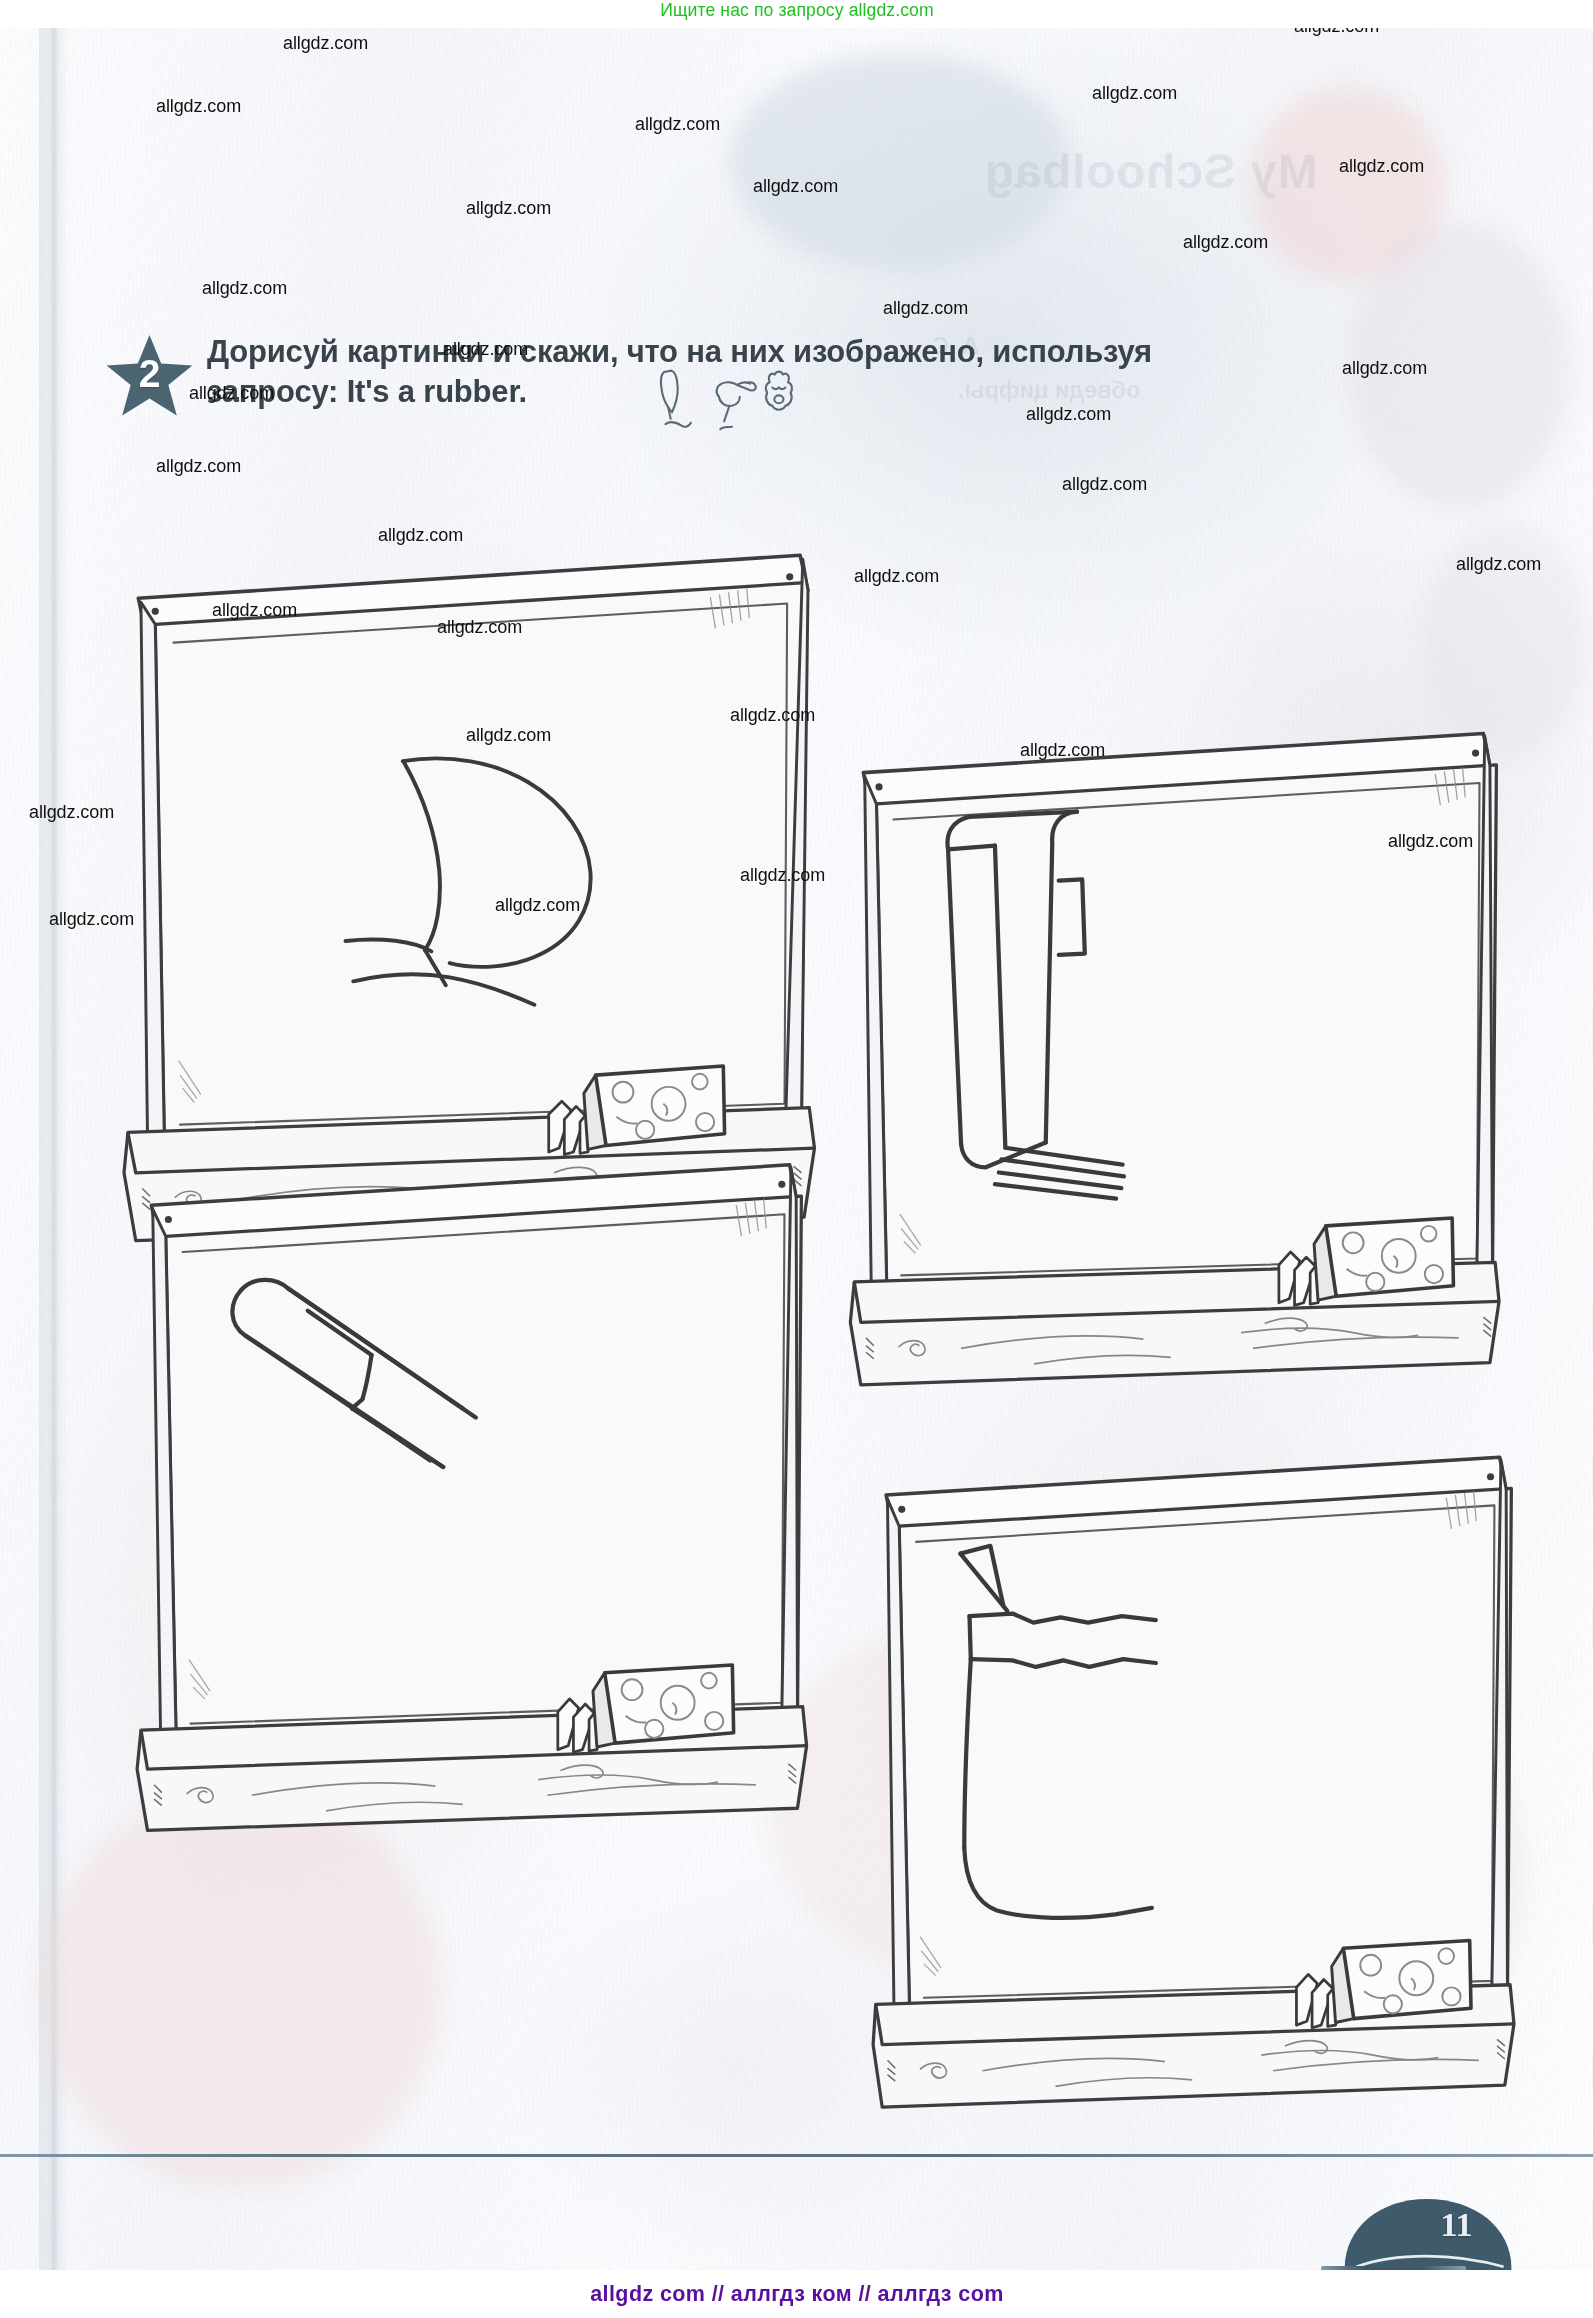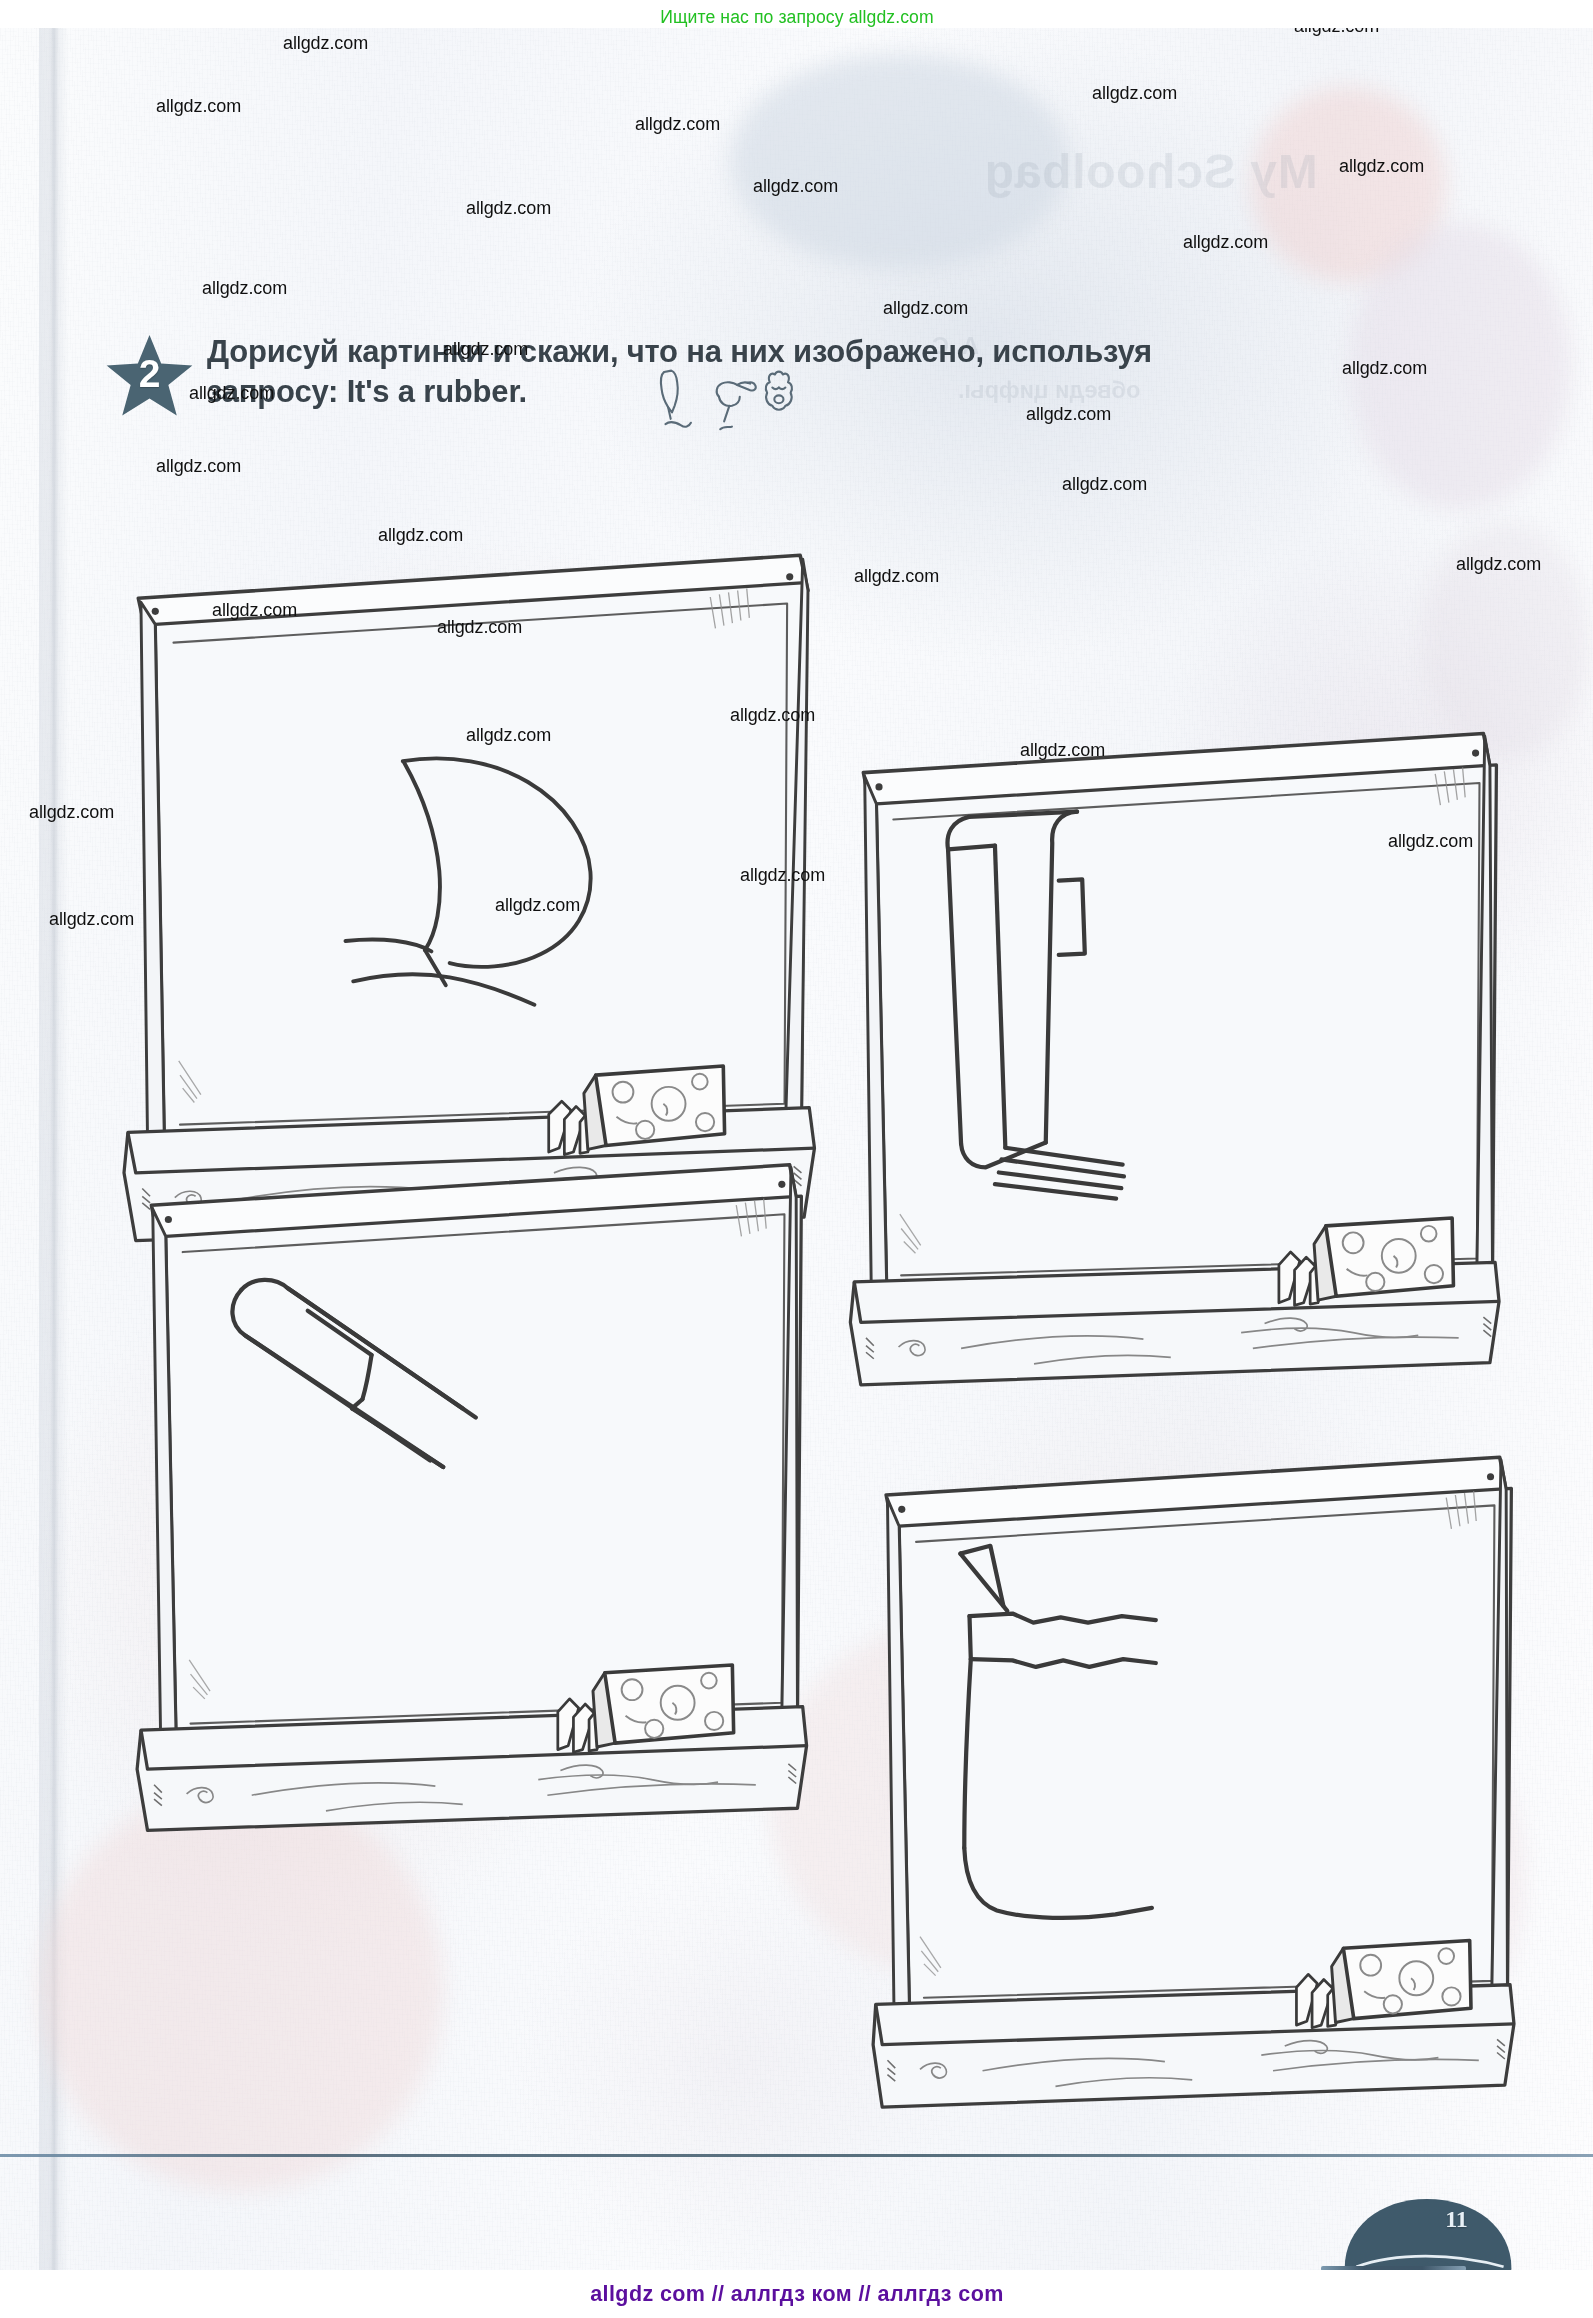--- a/index.html
+++ b/index.html
@@ -9,21 +9,21 @@
     background:#ffffff;
     font-family:"Liberation Sans", sans-serif;
     overflow:hidden;
     position:relative;
   }
 
   
   .top-banner{
     position:absolute;left:0;top:0;width:1594px;height:28px;
     background:#ffffff;
-    display:flex;align-items:flex-end;justify-content:center;
+    display:flex;align-items:flex-start;justify-content:center;
     z-index:40;
   }
   .top-banner-text{
     color:#22c022;font-size:17.6px;font-weight:400;letter-spacing:0.1px;
     white-space:nowrap;
   }
 
   
   .page-sheet{
     position:absolute;left:0;top:28px;width:1594px;height:2242px;
@@ -109,21 +109,21 @@
     position:absolute;left:0;top:2126px;width:1594px;height:3.3px;
     background:linear-gradient(90deg,#6f8ea8 0%,#4d6577 18%,#46606f 60%,#7d97ad 100%);
     opacity:.9;
   }
   .module-badge{
     position:absolute;left:1316px;top:2162px;width:215px;height:140px;
   }
   .module-badge svg{display:block;}
   .module-num{
     position:absolute;left:109px;top:15.6px;width:63px;text-align:center;
-    color:#e8f0f6;font-size:24px;font-weight:700;
+    color:#e8f0f6;font-size:34px;font-weight:700;
     font-family:"Liberation Serif", serif;
     text-shadow:0 1.3px 2px rgba(0,0,0,.3);
   }
   .module-rule{
     position:absolute;height:4.6px;width:145px;left:5.2px;
     background:linear-gradient(90deg,#7d9ab0,#3e5668 30%,#3e5668 70%,#85a0b4);
     border-radius:2px;
   }
 
   

